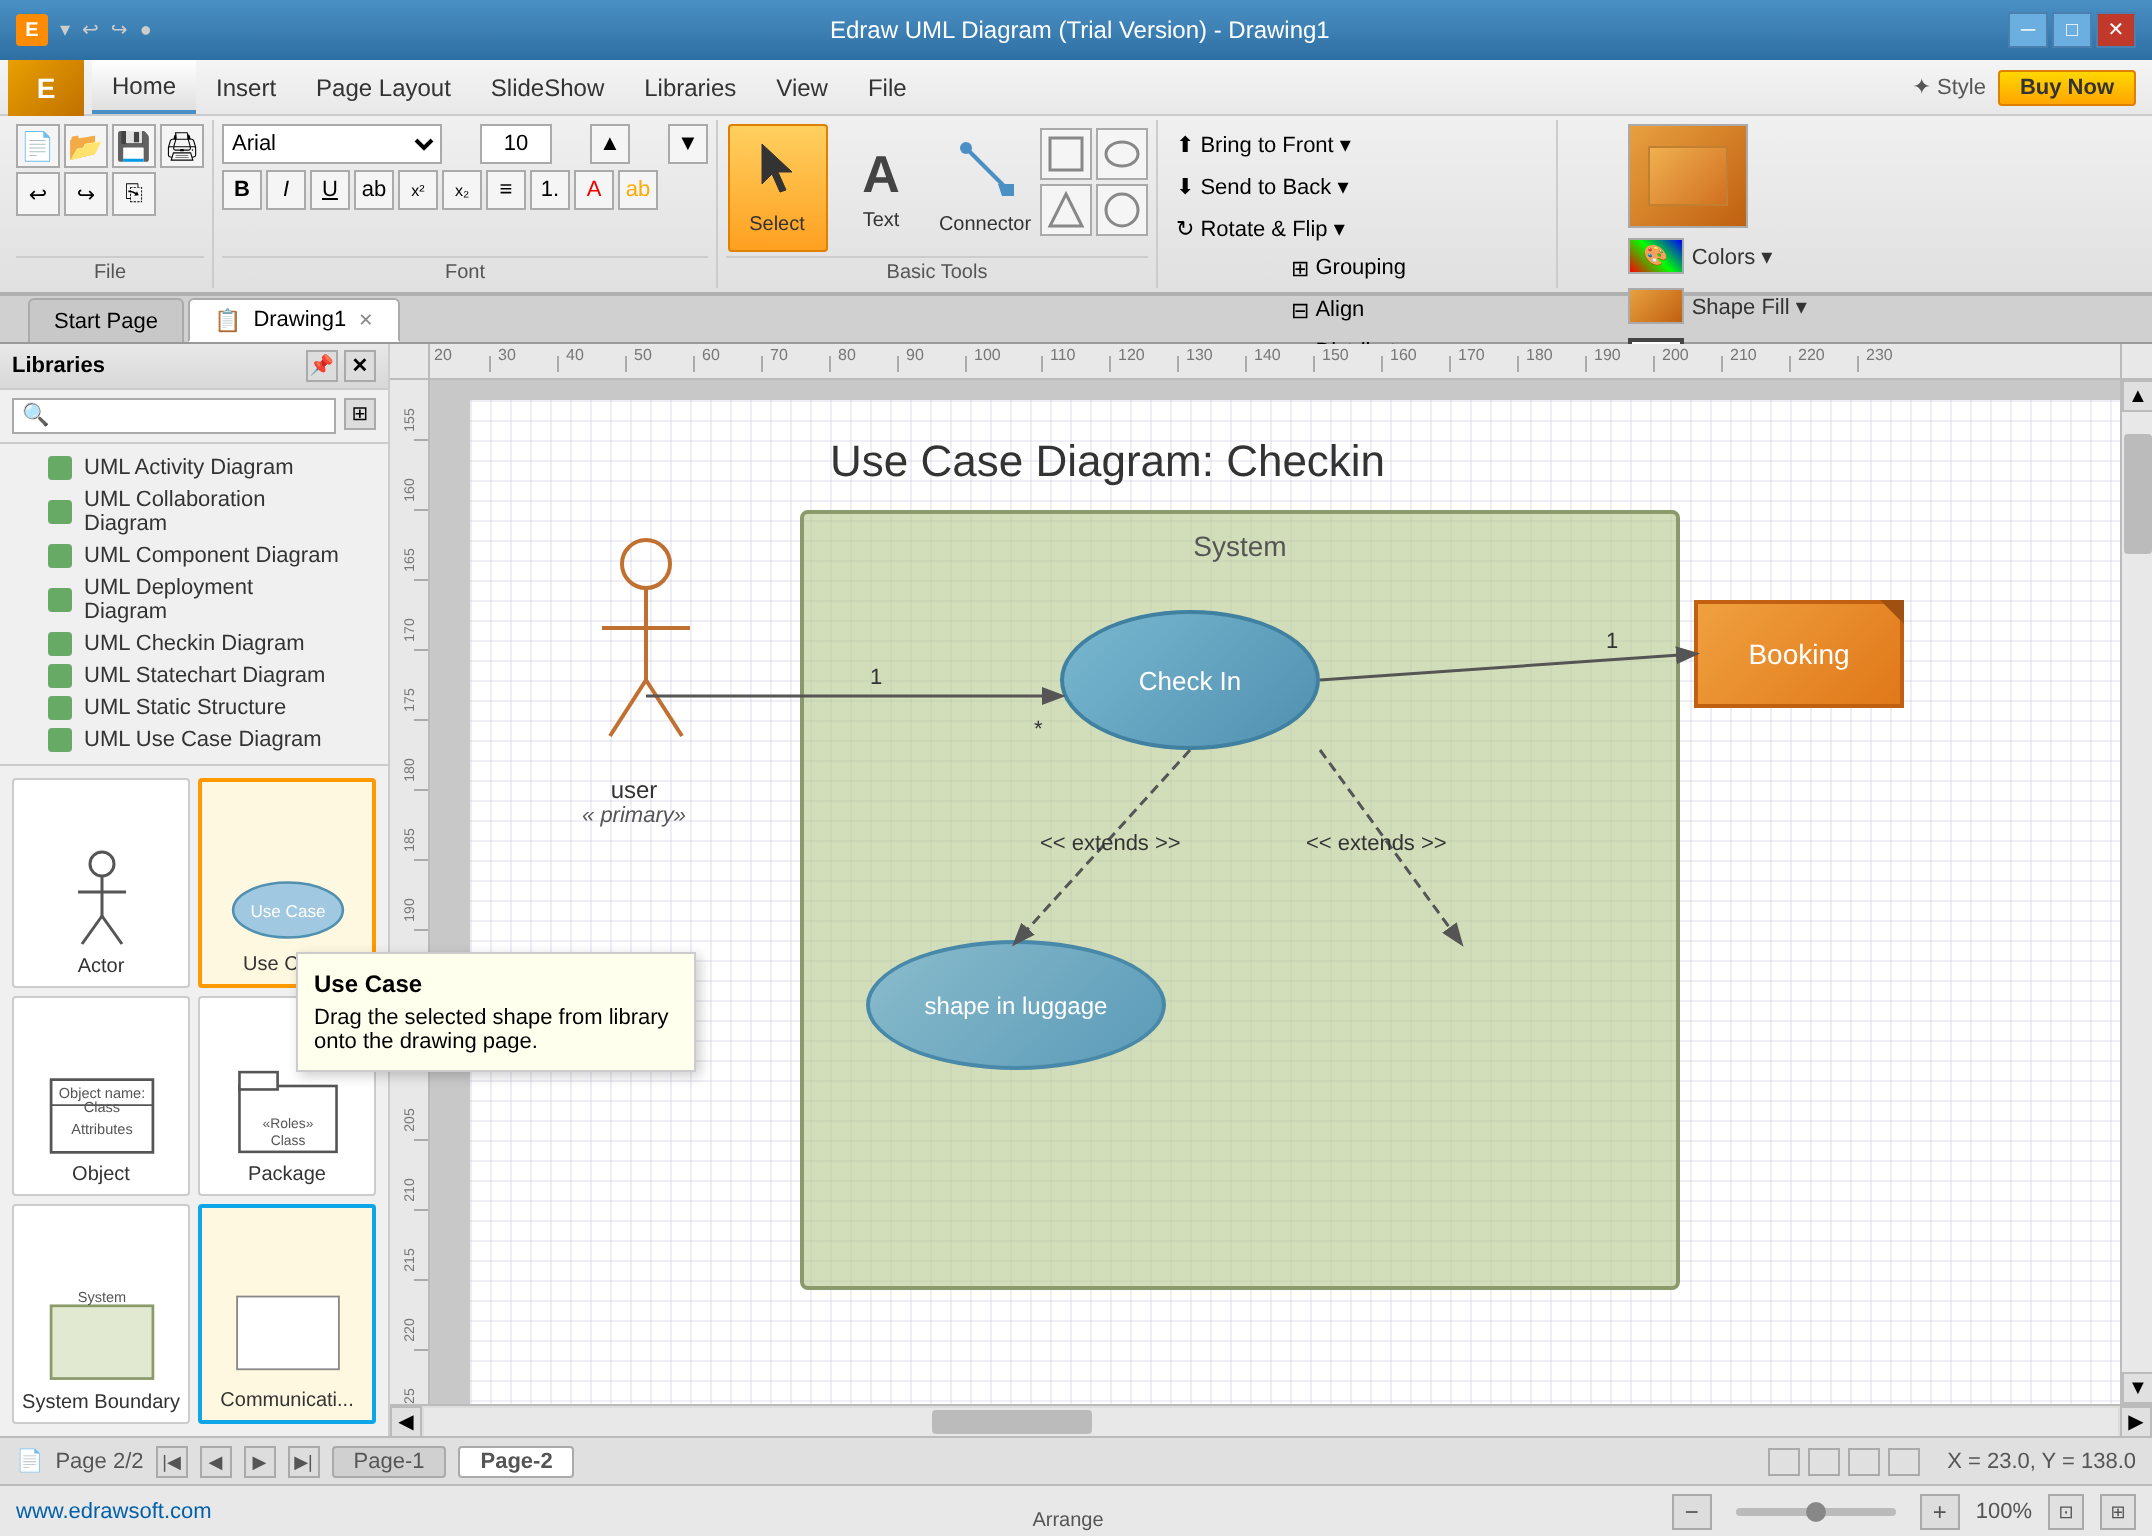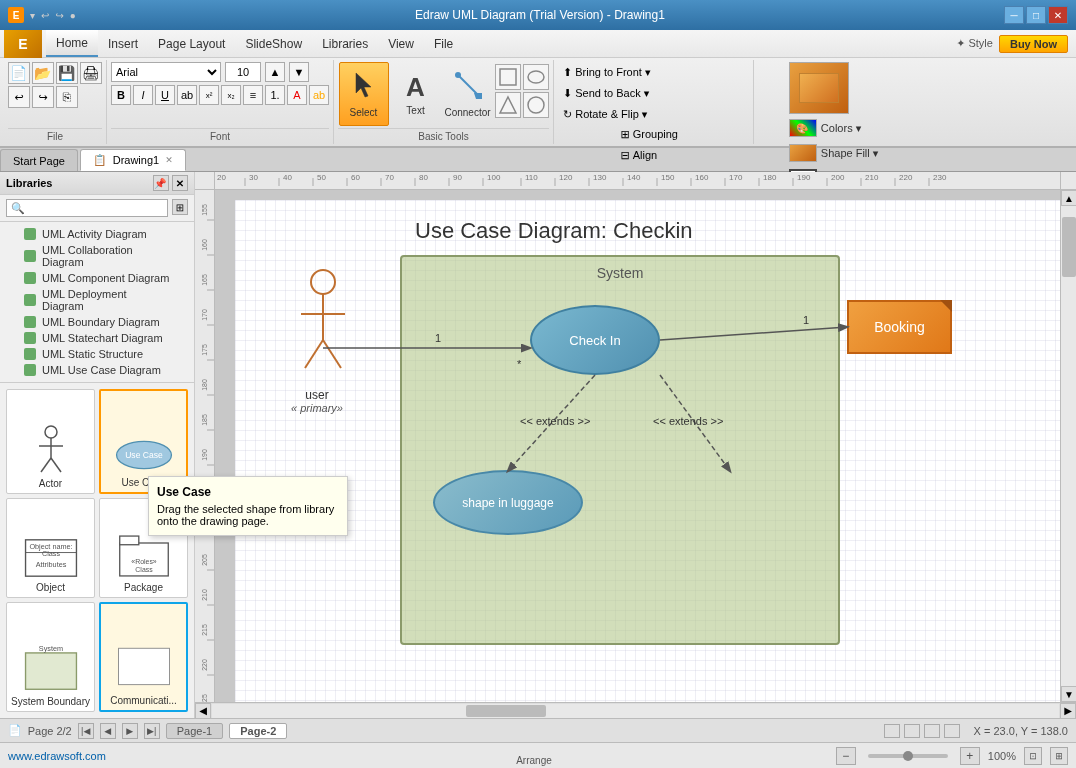--- a/index.html
+++ b/index.html
@@ -69,33 +69,33 @@
       font-size: 10px; color: #333;
     }
     .ribbon-btn-large.active { background: linear-gradient(to bottom, #ffd060, #ffa020); border-color: #e08000; }
     .ribbon-btn-large .icon { font-size: 24px; margin-bottom: 2px; }
     .ribbon-btn-small {
       display: flex; align-items: center; gap: 3px; padding: 2px 4px;
       cursor: pointer; border: 1px solid transparent; border-radius: 2px;
       font-size: 11px; white-space: nowrap; min-width: 80px; height: 20px;
     }
     .ribbon-col { display: flex; flex-direction: column; gap: 1px; justify-content: flex-start; }
-    .font-row { display: flex; align-items: center; gap: 4px; }
+    .font-row { display: flex; align-items: center; gap: 19px; }
     .font-select { width: 110px; height: 20px; font-size: 11px; border: 1px solid #aaa; background: white; }
     .font-size-input { width: 36px; height: 20px; font-size: 11px; border: 1px solid #aaa; text-align: center; }
     .font-btn { width: 20px; height: 20px; border: 1px solid #aaa; background: #f5f5f5; cursor: pointer; font-size: 11px; display: flex; align-items: center; justify-content: center; }
     .style-row { display: flex; align-items: center; gap: 4px; height: 22px; }
     .style-icon { width: 28px; height: 18px; border: 1px solid #aaa; display: flex; align-items: center; justify-content: center; font-size: 10px; cursor: pointer; }
     .style-label-sm { font-size: 11px; color: #333; flex: 1; }
 
     
     #tabbar {
       height: 24px; background: #d0d0d0;
       display: flex; align-items: flex-end;
-      padding-left: 0; border-bottom: 1px solid #999;
+      padding-left: 14px; border-bottom: 1px solid #999;
     }
     .tab {
       height: 22px; padding: 0 12px; display: flex; align-items: center;
       background: #c8c8c8; border: 1px solid #aaa; border-bottom: none;
       cursor: pointer; font-size: 11px; gap: 6px;
       border-radius: 3px 3px 0 0; margin-right: 2px;
     }
     .tab.active { background: white; border-bottom: 1px solid white; z-index: 1; }
     .tab .close-x { font-size: 9px; color: #888; cursor: pointer; }
 
@@ -496,21 +496,21 @@
       <div class="lib-item">
         <div class="lib-icon"></div>
         <span>UML Component Diagram</span>
       </div>
       <div class="lib-item">
         <div class="lib-icon"></div>
         <span>UML Deployment Diagram</span>
       </div>
       <div class="lib-item">
         <div class="lib-icon"></div>
-        <span>UML Boundary Diagram</span>
+        <span>UML Checkin Diagram</span>
       </div>
       <div class="lib-item">
         <div class="lib-icon"></div>
         <span>UML Statechart Diagram</span>
       </div>
       <div class="lib-item">
         <div class="lib-icon"></div>
         <span>UML Static Structure</span>
       </div>
       <div class="lib-item">

